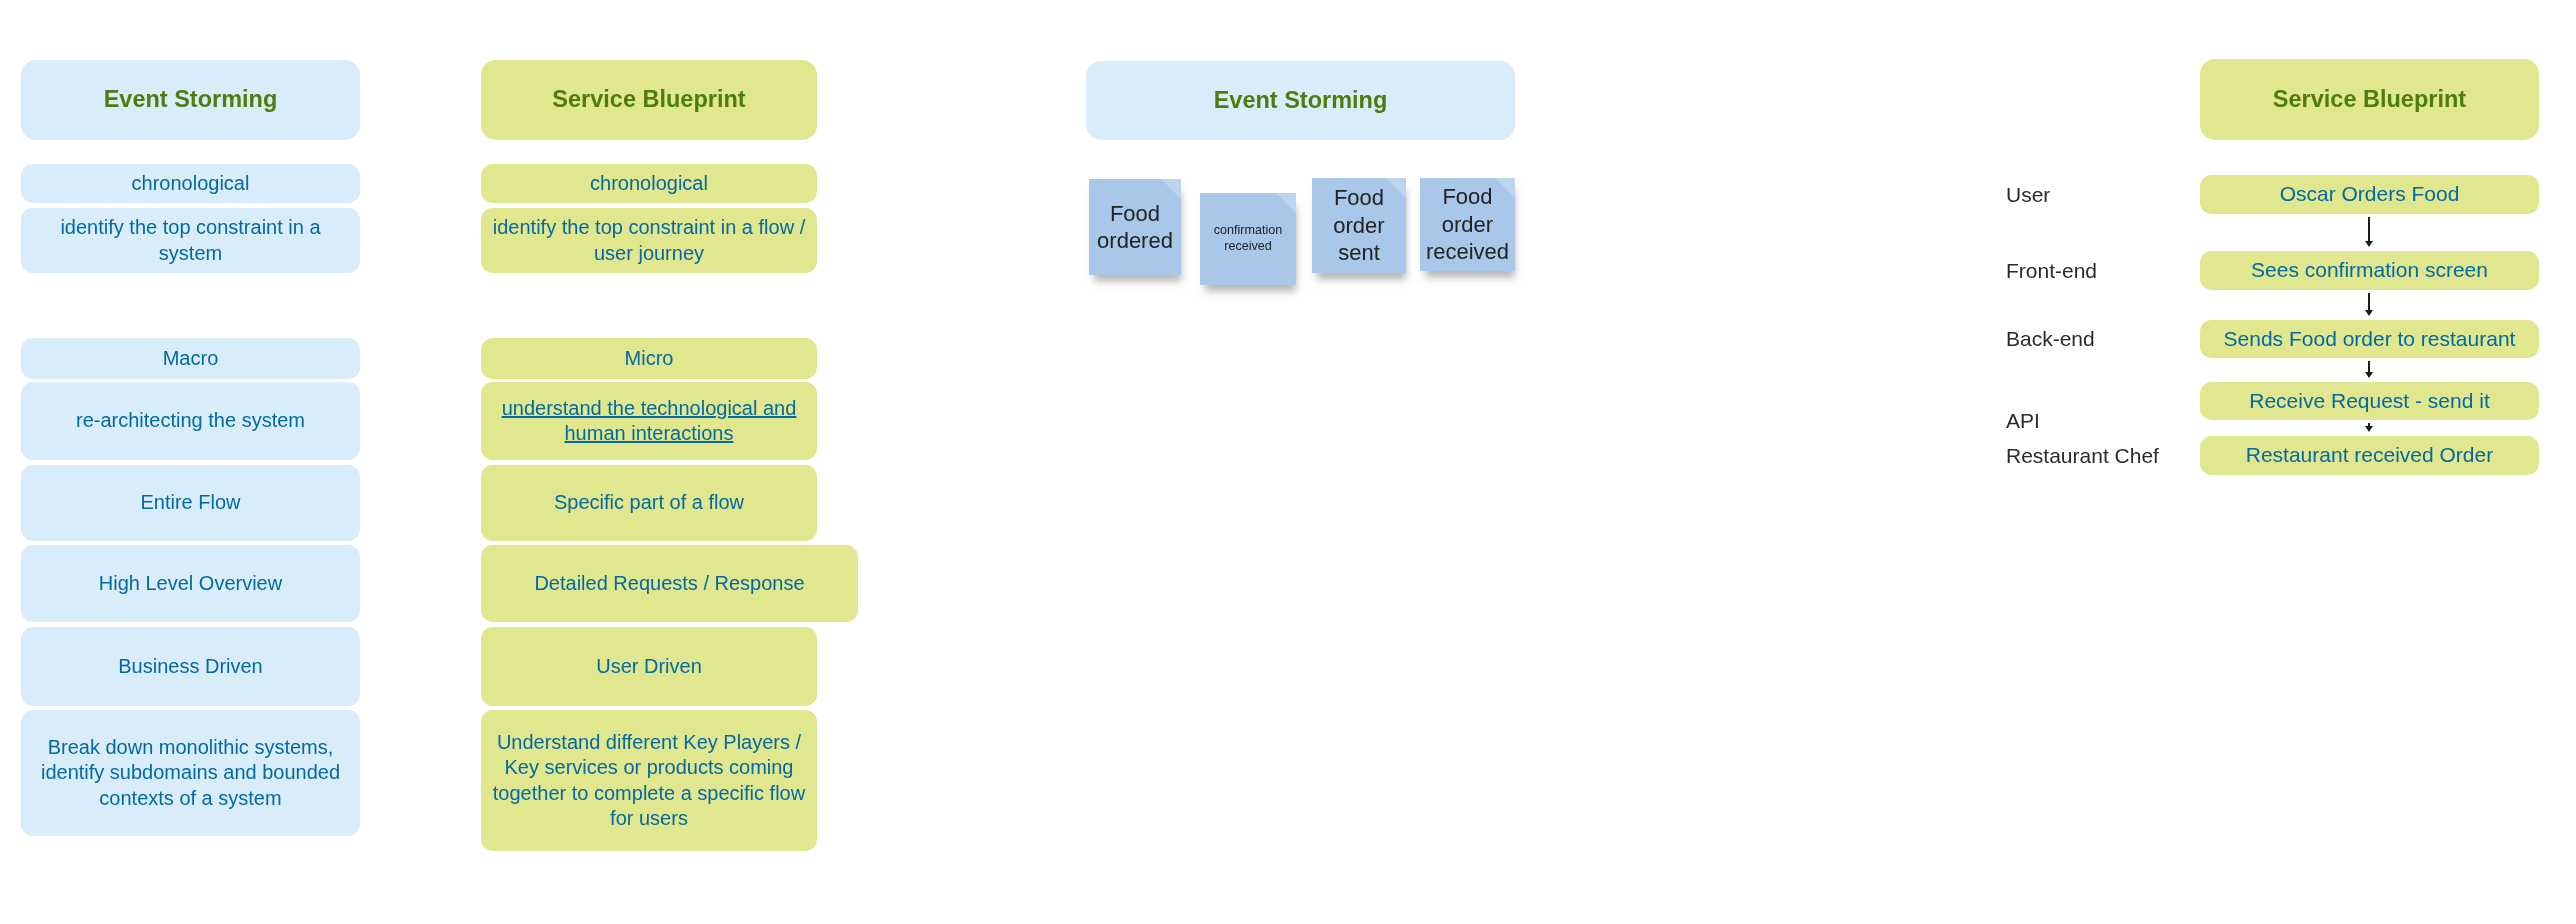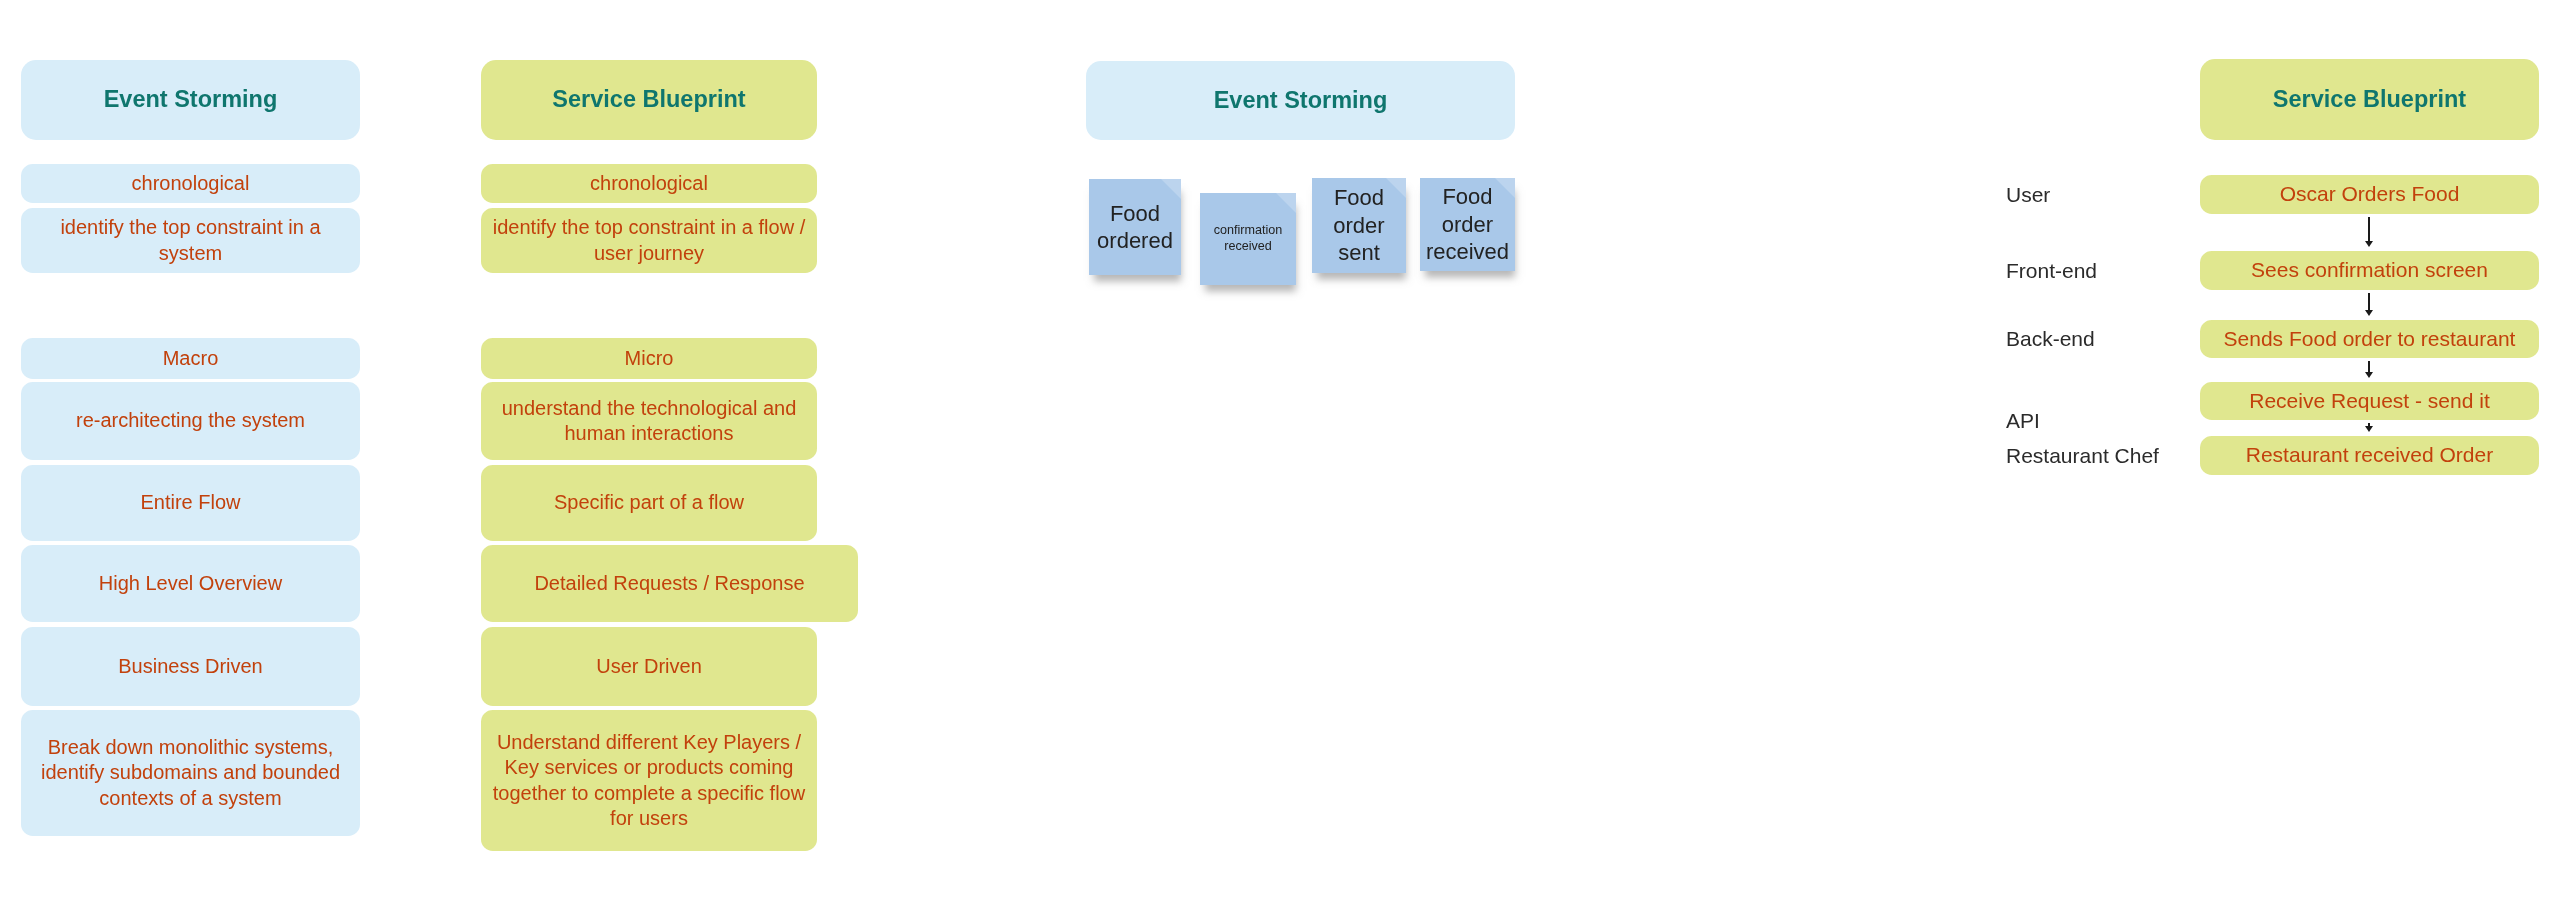--- a/index.html
+++ b/index.html
@@ -10,26 +10,26 @@
     font-family:"Liberation Sans", sans-serif;
     overflow:hidden;
   }
   .box{
     position:absolute;
     box-sizing:border-box;
     display:flex;align-items:center;justify-content:center;
     text-align:center;
     border-radius:11.8px;
     font-size:20px;line-height:1.27;
-    color:#c2410c;
+    color:#0369a1;
     padding:5px 11.8px;
   }
   .blue{background:#d8edf9;}
   .green{background:#e0e78f;}
-  .hdr{font-weight:bold;font-size:23.5px;border-radius:15px;color:#0f766e;}
+  .hdr{font-weight:bold;font-size:23.5px;border-radius:15px;color:#4d7c0f;}
   .step{font-size:21px;border-radius:11.8px;padding:3.4px 8.4px;}
   .note{
     position:absolute;
     box-sizing:border-box;
     display:flex;align-items:center;justify-content:center;
     text-align:center;
     background:#a9c8e9;
     color:#222222;
     font-size:22px;line-height:1.25;
     padding:3.4px;
@@ -69,21 +69,21 @@
   <div class="box blue" style="left:21px;top:382px;width:339px;height:78px;">re-architecting the system</div>
   <div class="box blue" style="left:21px;top:465px;width:339px;height:76px;">Entire Flow</div>
   <div class="box blue" style="left:21px;top:545px;width:339px;height:77px;">High Level Overview</div>
   <div class="box blue" style="left:21px;top:627px;width:339px;height:79px;">Business Driven</div>
   <div class="box blue" style="left:21px;top:710px;width:339px;height:126px;">Break down monolithic systems, identify subdomains and bounded contexts of a system</div>
 
   <div class="box green hdr" style="left:481px;top:60px;width:336px;height:80px;">Service Blueprint</div>
   <div class="box green" style="left:481px;top:164px;width:336px;height:39px;">chronological</div>
   <div class="box green" style="left:481px;top:208px;width:336px;height:65px;">identify the top constraint in a flow / user journey</div>
   <div class="box green" style="left:481px;top:338px;width:336px;height:41px;">Micro</div>
-  <div class="box green" style="left:481px;top:382px;width:336px;height:78px;">understand the technological and human interactions</div>
+  <div class="box green" style="left:481px;top:382px;width:336px;height:78px;text-decoration:underline;">understand the technological and human interactions</div>
   <div class="box green" style="left:481px;top:465px;width:336px;height:76px;">Specific part of a flow</div>
   <div class="box green" style="left:481px;top:545px;width:377px;height:77px;">Detailed Requests / Response</div>
   <div class="box green" style="left:481px;top:627px;width:336px;height:79px;">User Driven</div>
   <div class="box green" style="left:481px;top:710px;width:336px;height:141px;">Understand different Key Players / Key services or products coming together to complete a specific flow for users</div>
 
   <div class="box blue hdr" style="left:1086px;top:61px;width:429px;height:79px;">Event Storming</div>
   <div class="note" style="left:1089px;top:179px;width:92px;height:96px;">Food ordered</div>
   <div class="note note-sm" style="left:1200px;top:193px;width:96px;height:92px;">confirmation received</div>
   <div class="note" style="left:1312px;top:178px;width:94px;height:95px;">Food order sent</div>
   <div class="note" style="left:1420px;top:178px;width:95px;height:93px;">Food order received</div>

